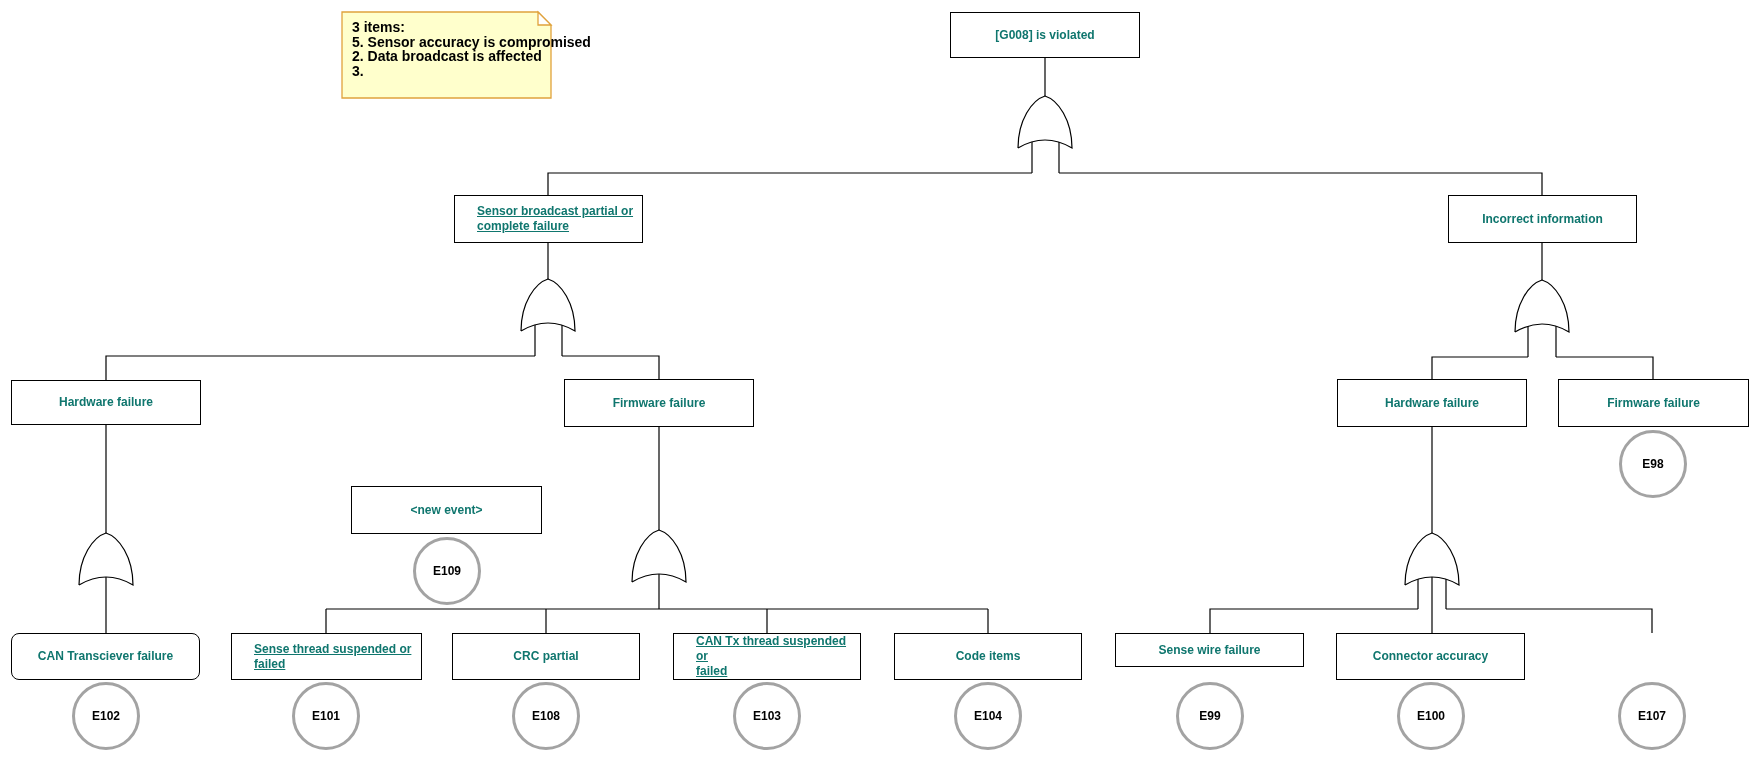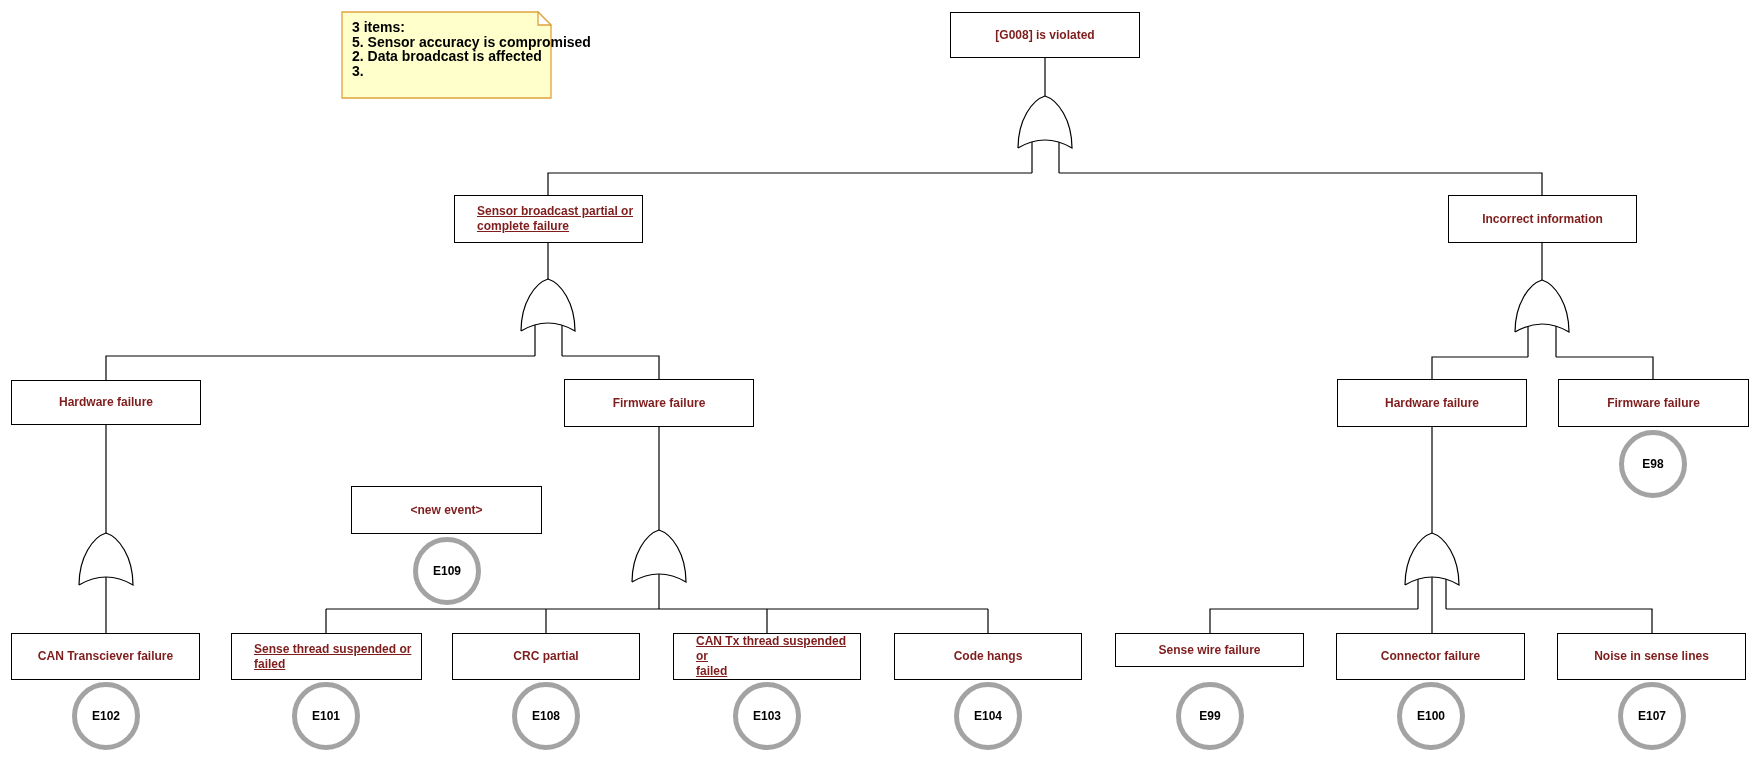--- a/index.html
+++ b/index.html
@@ -13,31 +13,31 @@
   #wires{position:absolute;left:0;top:0;z-index:0;}
   .node-box{
     position:absolute;
     box-sizing:border-box;
     background:#ffffff;
     border:1px solid #000000;
     display:flex;align-items:center;justify-content:center;
     z-index:2;
   }
   .node-box .label{
-    font-size:12px;font-weight:bold;color:#7f1d1d;
+    font-size:12px;font-weight:bold;color:#0f766e;
     white-space:pre-line;line-height:15px;
     text-align:center;
   }
   .node-box.align-left{justify-content:flex-start;}
   .node-box.align-left .label{text-align:left;padding-left:22px;padding-right:2px;text-decoration:underline;}
   .event-circle{
     position:absolute;
     box-sizing:border-box;
     width:68px;height:68px;
-    border:5px solid #a3a3a3;border-radius:50%;
+    border:3px solid #a3a3a3;border-radius:50%;
     background:#ffffff;
     display:flex;align-items:center;justify-content:center;
     font-size:12px;font-weight:bold;color:#000000;
     z-index:2;
   }
   .note-text{
     position:absolute;left:352px;top:20px;
     z-index:3;
     font-size:14px;font-weight:bold;color:#000000;line-height:14.5px;
   }
@@ -128,61 +128,58 @@
   </div>
 
   <div class="node-box" style="left:564px;top:379px;width:190px;height:48px;">
     <div class="label">Firmware failure</div>
   </div>
 
   <div class="node-box" style="left:351px;top:486px;width:191px;height:48px;">
     <div class="label">&lt;new event&gt;</div>
   </div>
 
-  <div class="node-box" style="left:11px;top:633px;width:189px;height:47px;">
+  <div class="node-box" style="left:11px;top:633px;width:189px;height:47px;border-radius:8px;">
     <div class="label">CAN Transciever failure</div>
   </div>
 
   <div class="node-box align-left" style="left:231px;top:633px;width:191px;height:47px;">
     <div class="label">Sense thread suspended or
 failed</div>
   </div>
 
   <div class="node-box" style="left:452px;top:633px;width:188px;height:47px;">
     <div class="label">CRC partial</div>
   </div>
 
   <div class="node-box align-left" style="left:673px;top:633px;width:188px;height:47px;">
     <div class="label">CAN Tx thread suspended or
 failed</div>
   </div>
 
   <div class="node-box" style="left:894px;top:633px;width:188px;height:47px;">
-    <div class="label">Code hangs</div>
+    <div class="label">Code items</div>
   </div>
 
   <div class="node-box" style="left:1337px;top:379px;width:190px;height:48px;">
     <div class="label">Hardware failure</div>
   </div>
 
   <div class="node-box" style="left:1558px;top:379px;width:191px;height:48px;">
     <div class="label">Firmware failure</div>
   </div>
 
   <div class="node-box" style="left:1115px;top:633px;width:189px;height:34px;">
     <div class="label">Sense wire failure</div>
   </div>
 
   <div class="node-box" style="left:1336px;top:633px;width:189px;height:47px;">
-    <div class="label">Connector failure</div>
+    <div class="label">Connector accuracy</div>
   </div>
 
-  <div class="node-box" style="left:1557px;top:633px;width:189px;height:47px;">
-    <div class="label">Noise in sense lines</div>
-  </div>
 
   <div class="event-circle" style="left:413px;top:537px;">E109</div>
   <div class="event-circle" style="left:72px;top:682px;">E102</div>
   <div class="event-circle" style="left:292px;top:682px;">E101</div>
   <div class="event-circle" style="left:512px;top:682px;">E108</div>
   <div class="event-circle" style="left:733px;top:682px;">E103</div>
   <div class="event-circle" style="left:954px;top:682px;">E104</div>
   <div class="event-circle" style="left:1176px;top:682px;">E99</div>
   <div class="event-circle" style="left:1397px;top:682px;">E100</div>
   <div class="event-circle" style="left:1618px;top:682px;">E107</div>

